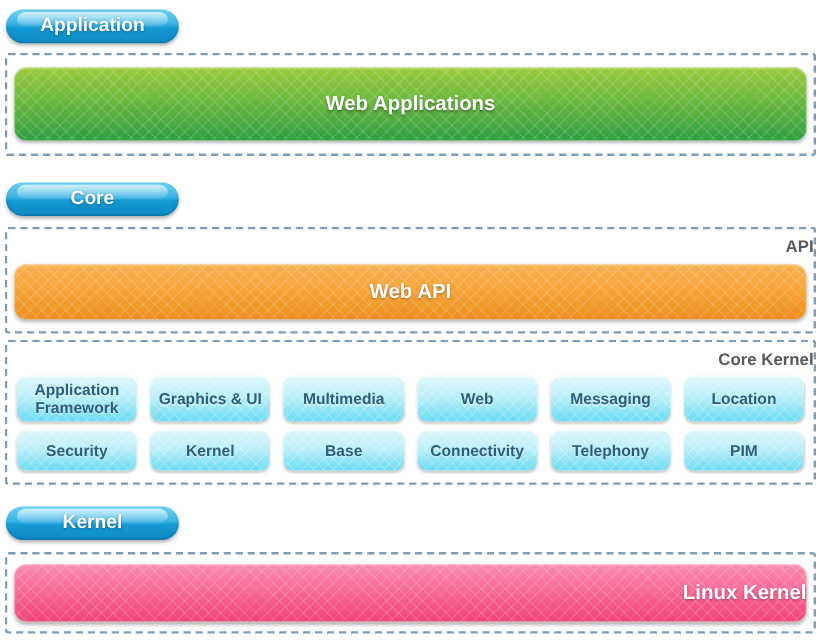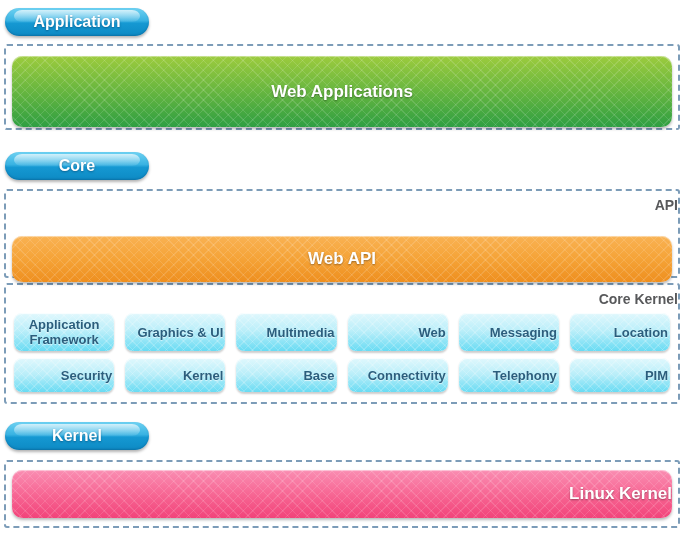--- a/index.html
+++ b/index.html
@@ -66,41 +66,41 @@
     content:""; position:absolute; inset:0; border-radius:inherit;
     background-image:
       repeating-linear-gradient(45deg,  rgba(255,255,255,.13) 0, rgba(255,255,255,.13) 1px, transparent 1px, transparent 7px),
       repeating-linear-gradient(-45deg, rgba(255,255,255,.13) 0, rgba(255,255,255,.13) 1px, transparent 1px, transparent 7px);
   }
   .bar .bar-label {
     position:relative; z-index:1;
     color:#ffffff; font-size:17px; font-weight:bold;
     text-shadow:0 1px 2px rgba(0,0,0,.38);
   }
-  .bar-green  { margin-top:10px; height:71px;
+  .bar-green  { margin-top:10px; height:61px;
     background:linear-gradient(180deg,#9ccb3d 0%, #6cb83f 45%, #2f9f42 100%);
     box-shadow:0 2px 3px rgba(0,0,0,.28), inset 0 1px 1px rgba(255,255,255,.45); }
-  .bar-orange { margin-top:23px; height:46px;
+  .bar-orange { margin-top:7px; height:46px;
     background:linear-gradient(180deg,#f9b253 0%, #f5a337 50%, #ee8f1f 100%);
     box-shadow:0 2px 3px rgba(0,0,0,.28), inset 0 1px 1px rgba(255,255,255,.5); }
   .bar-pink   { margin-top:8px; height:48px;
     background:linear-gradient(180deg,#fa8db2 0%, #f76794 50%, #f2437a 100%);
     box-shadow:0 2px 3px rgba(0,0,0,.28), inset 0 1px 1px rgba(255,255,255,.5);justify-content:flex-end; }
 
   
   .service-row { display:flex; gap:11px; padding:0 8px; }
   .service-row-1 { margin-top:6px; }
   .service-row-2 { margin-top:7px; }
   .service-row-1 .service-box { height:38px; }
   .service-row-2 .service-box { height:34px; }
   .service-box {
     position:relative;
     flex:1 1 0;
     border-radius:8px;
-    display:flex; align-items:center; justify-content:flex-end;
+    display:flex; align-items:center; justify-content:center;
     text-align:center;
     color:#2b5e7d; font-size:13px; font-weight:bold; line-height:15px;
     background:linear-gradient(180deg,#e0f8fd 0%, #b9eef9 48%, #68dbf3 100%);
     box-shadow:0 2px 2px rgba(0,0,0,.20), inset 0 1px 1px rgba(255,255,255,.85);
     text-shadow:0 1px 1px rgba(255,255,255,.65);
   }
   .service-box::before {
     content:""; position:absolute; inset:0; border-radius:inherit;
     background-image:
       repeating-linear-gradient(45deg,  rgba(255,255,255,.18) 0, rgba(255,255,255,.18) 1px, transparent 1px, transparent 6px),

